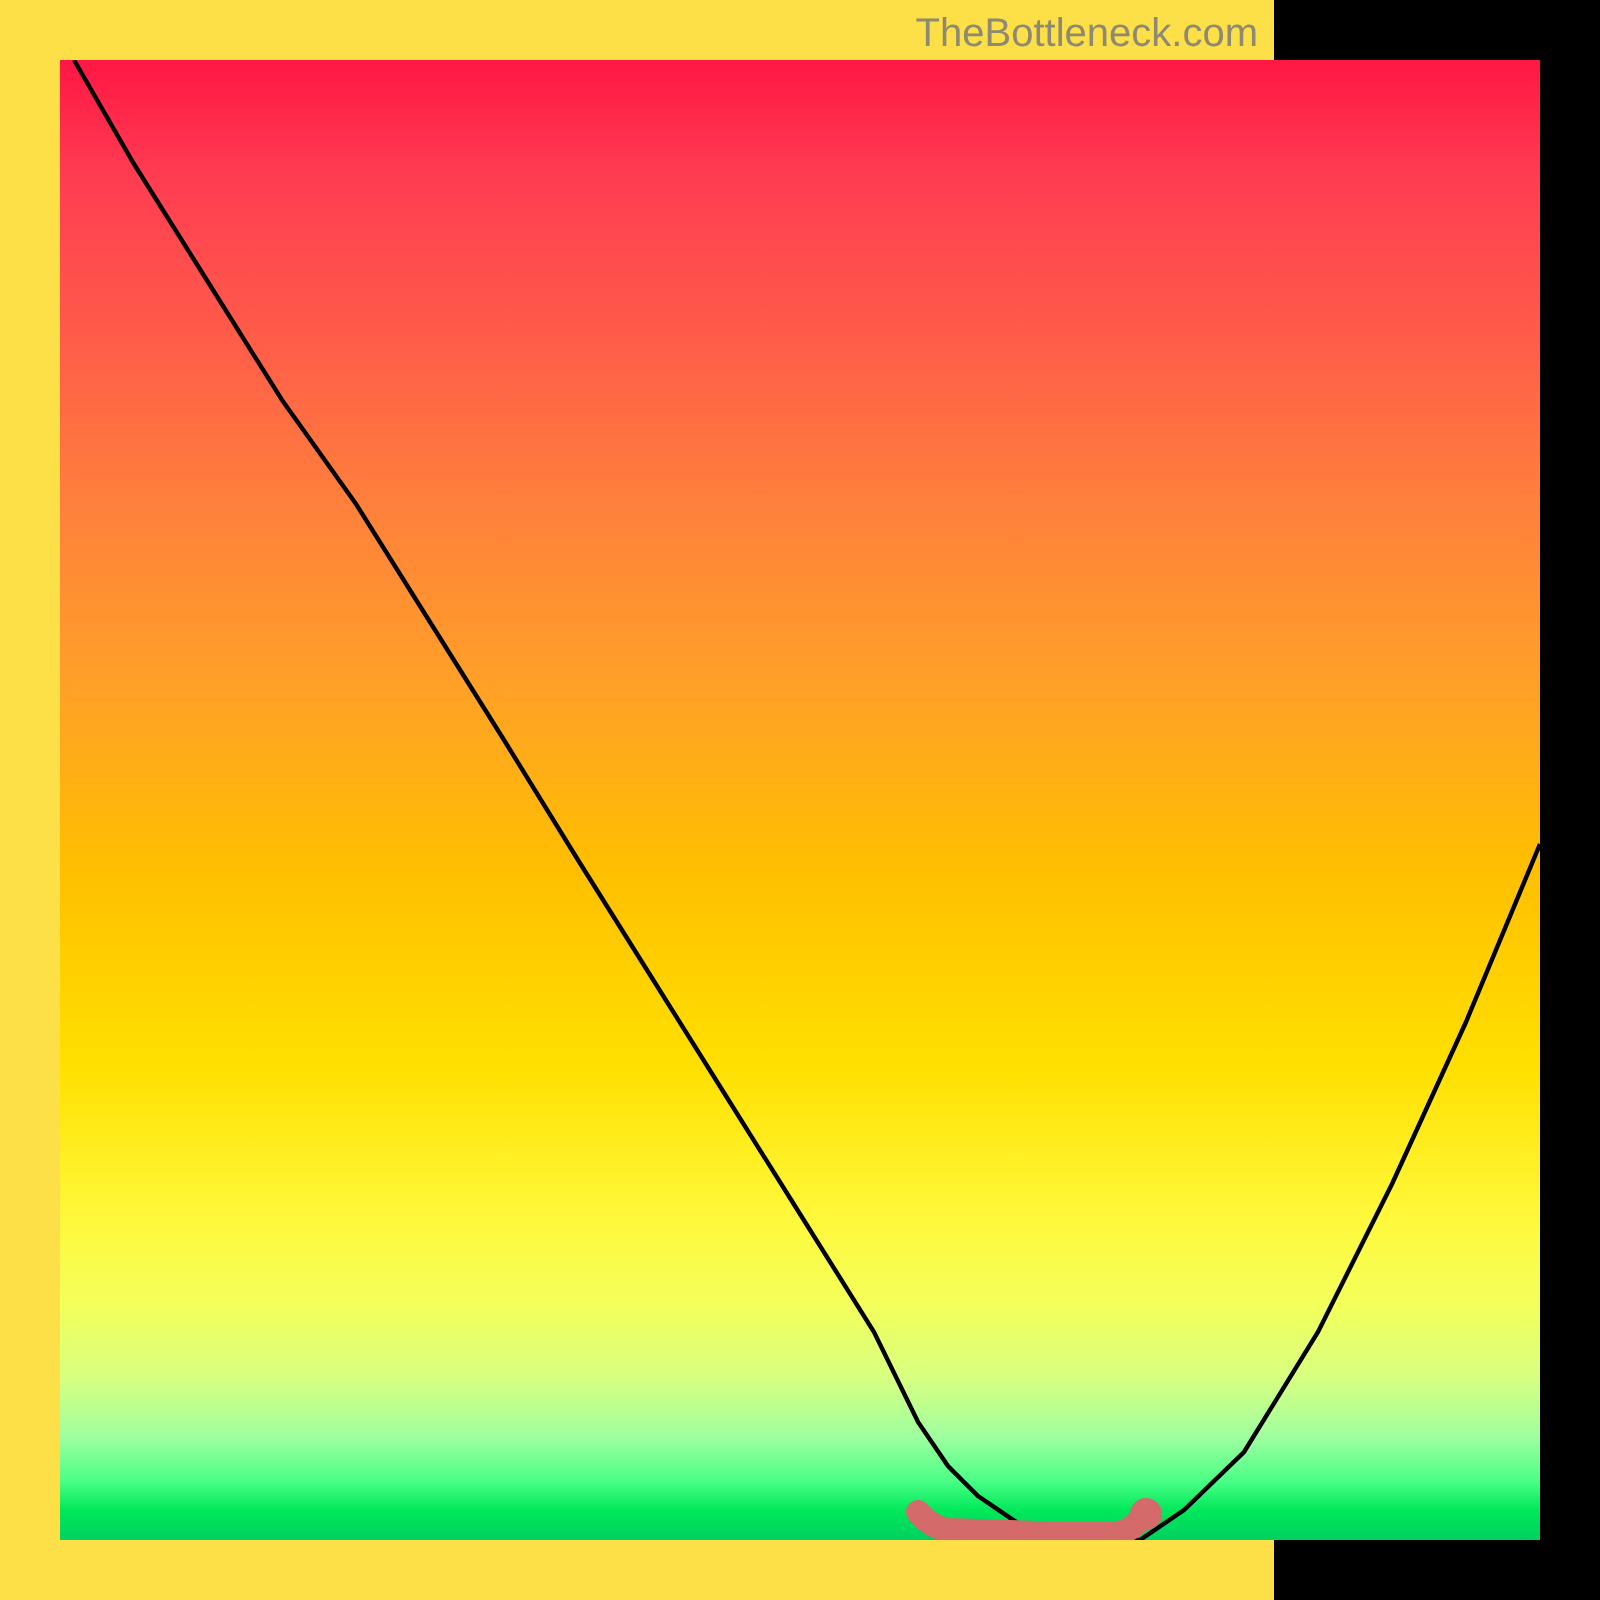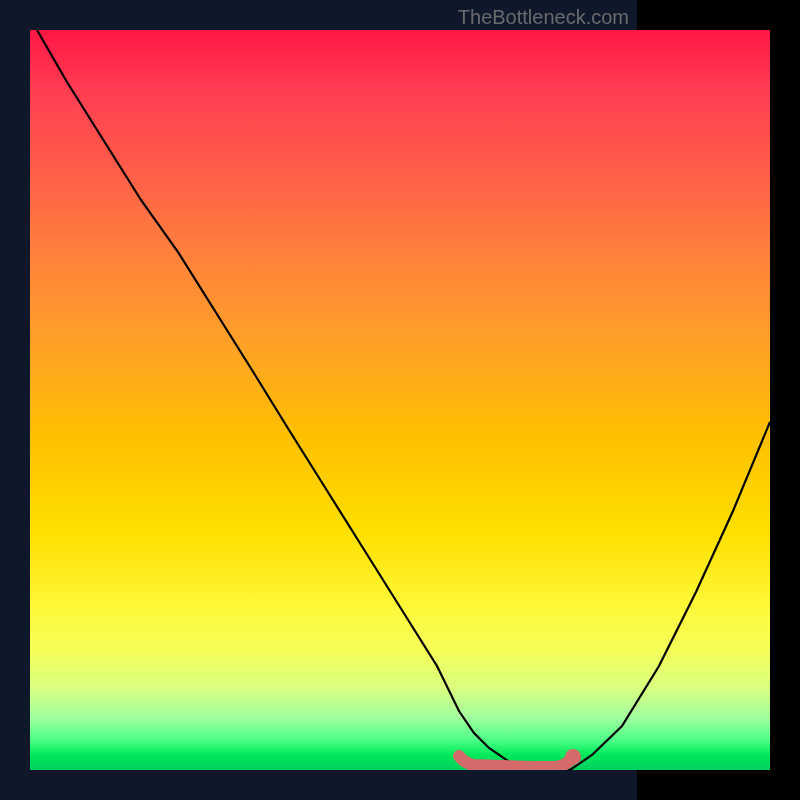--- a/index.html
+++ b/index.html
@@ -8,21 +8,21 @@
     width: 800px;
     height: 800px;
     background: #000;
     overflow: hidden;
     font-family: Arial, sans-serif;
   }
   .frame {
     position: relative;
     width: 637px;
     height: 800px;
-    background: #0f172a;
+    background: #fde047;
   }
   .plot-area {
     position: absolute;
     left: 30px;
     top: 30px;
     width: 740px;
     height: 740px;
   }
   .gradient-bg {
     position: absolute;

